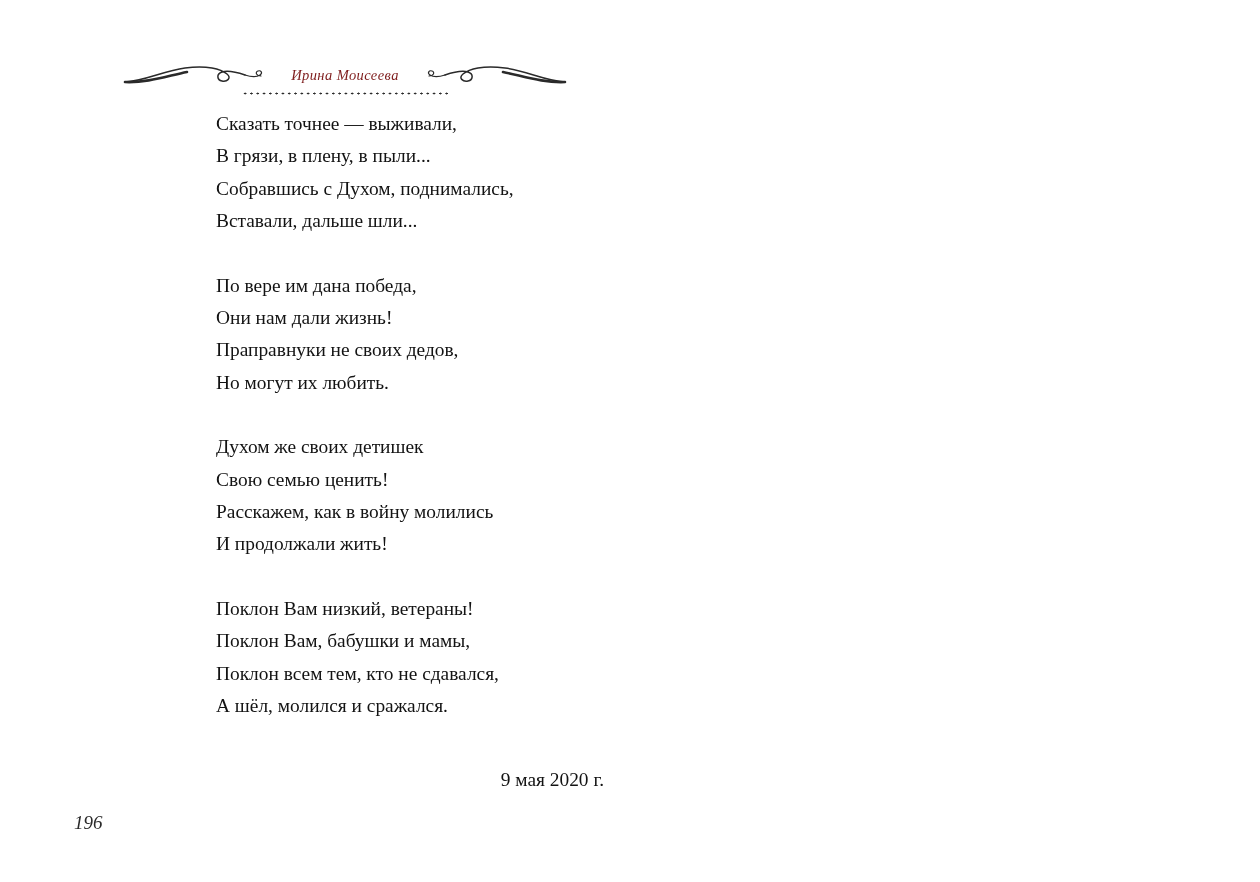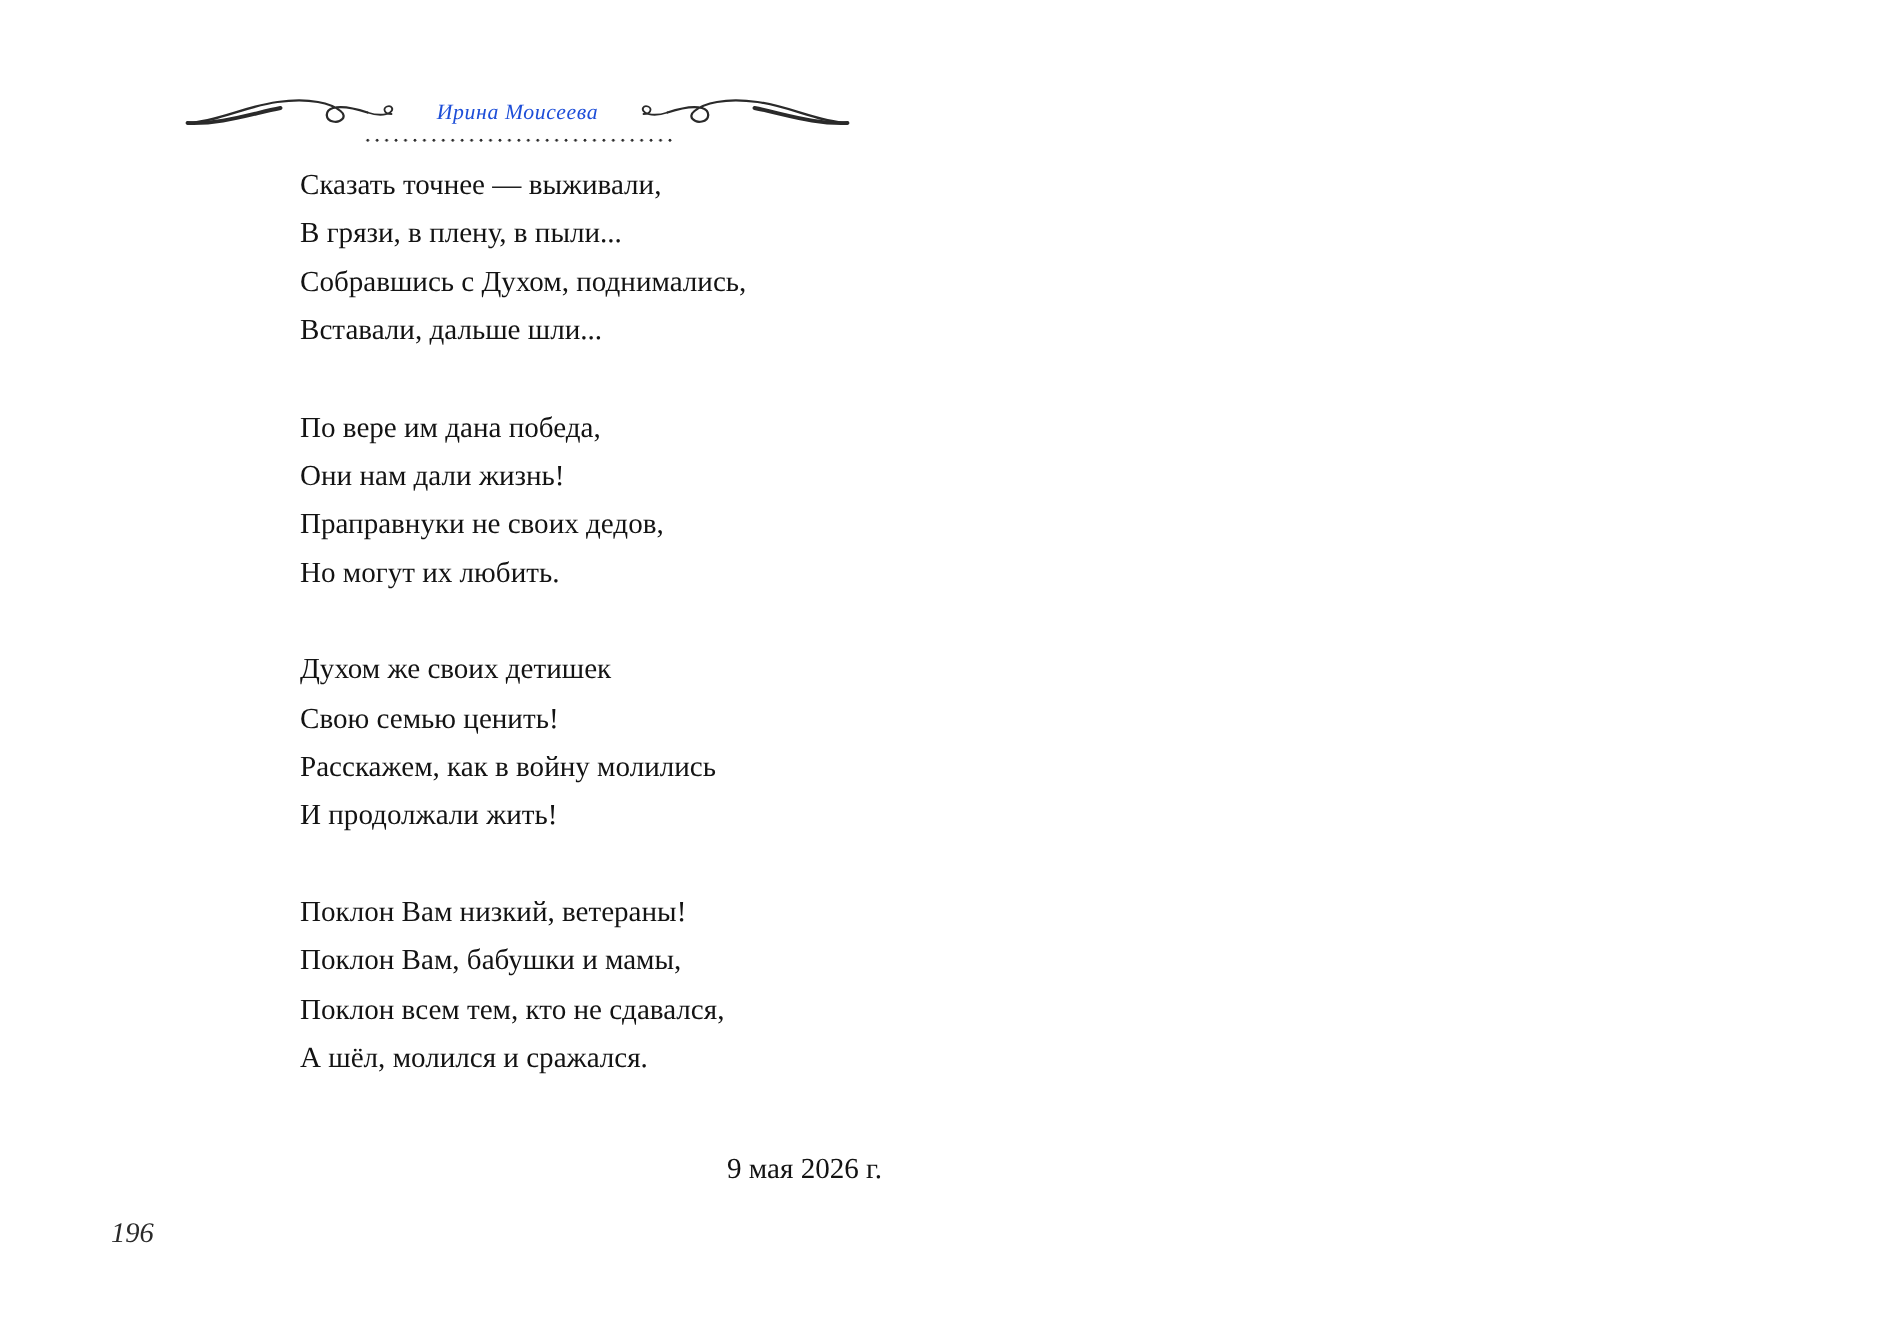--- a/index.html
+++ b/index.html
@@ -40,21 +40,21 @@
     align-items: center;
     justify-content: center;
     height: 26px;
   }
   .runhead-title {
     font-style: italic;
     font-size: 14.5px;
     letter-spacing: 0.4px;
     white-space: nowrap;
     padding: 0 18px;
-    color: #1d4ed8;
+    color: #7f1d1d;
   }
   .flourish {
     flex: 0 0 auto;
     display: block;
   }
   .flourish svg { display: block; }
   .flourish-right svg { transform: scaleX(-1); }
 
   
   .dotrule {
@@ -68,20 +68,21 @@
     background-position: 0 50%;
   }
   .runhead-left  .dotrule { top: 30px; width: 208px; margin-left: 1px; }
 
   
   .body {
     position: absolute;
     font-size: 19.4px;
     line-height: 32.4px;
     color: #131313;
+    margin-left: 16px;
   }
   .body-left  { left: 200px; top: 108px;  width: 400px; }
 
   .stanza {
     margin: 0 0 32px 0;
   }
   .stanza:last-of-type { margin-bottom: 0; }
 
   .line {
     white-space: pre;
@@ -160,21 +161,21 @@
         <span class="line">И продолжали жить!</span>
       </div>
 
       <div class="stanza">
         <span class="line">Поклон Вам низкий, ветераны!</span>
         <span class="line">Поклон Вам, бабушки и мамы,</span>
         <span class="line">Поклон всем тем, кто не сдавался,</span>
         <span class="line">А шёл, молился и сражался.</span>
       </div>
 
-      <div class="dateline">9 мая 2026 г.</div>
+      <div class="dateline">9 мая 2020 г.</div>
     </div>
 
     <div class="folio folio-left">196</div>
   </div>
 
   <div class="page page-right">
 
     
 
     

